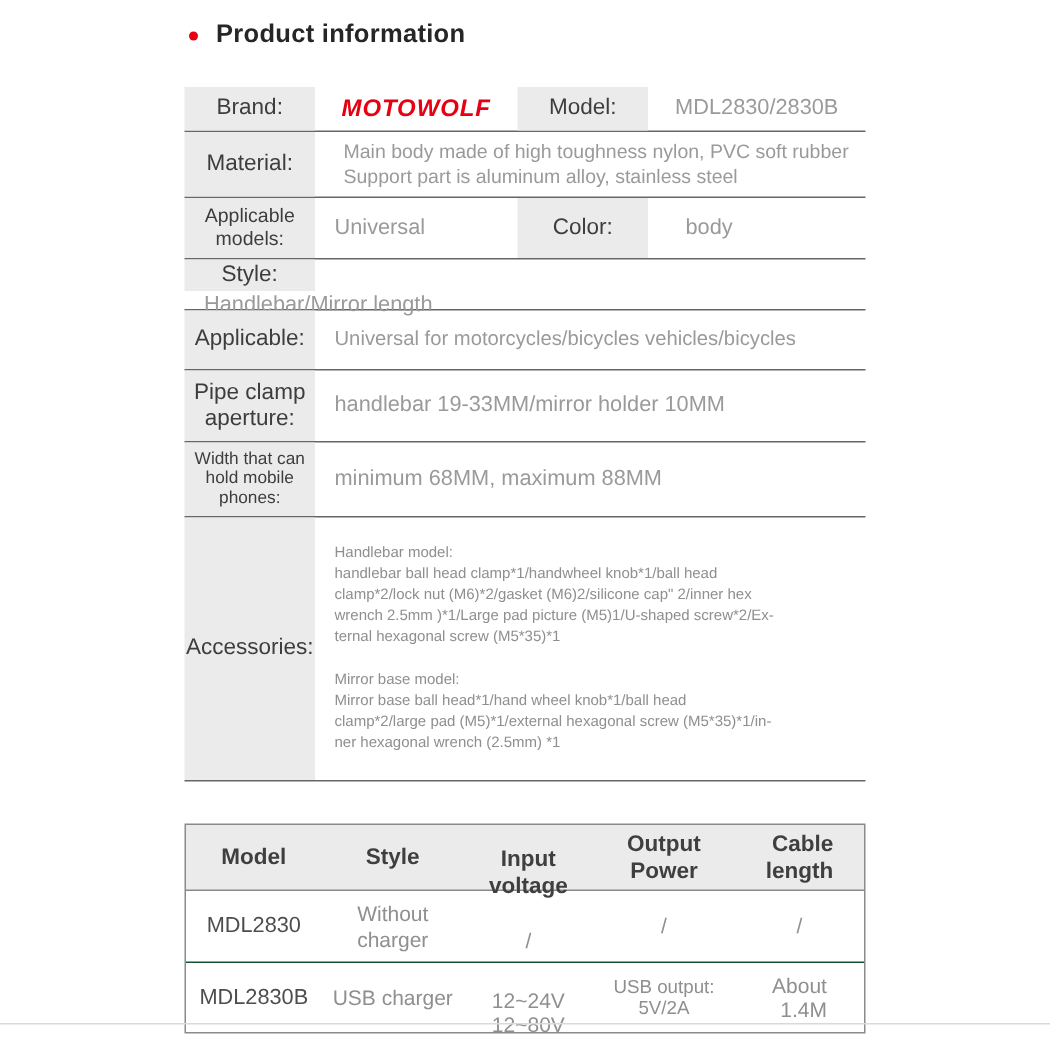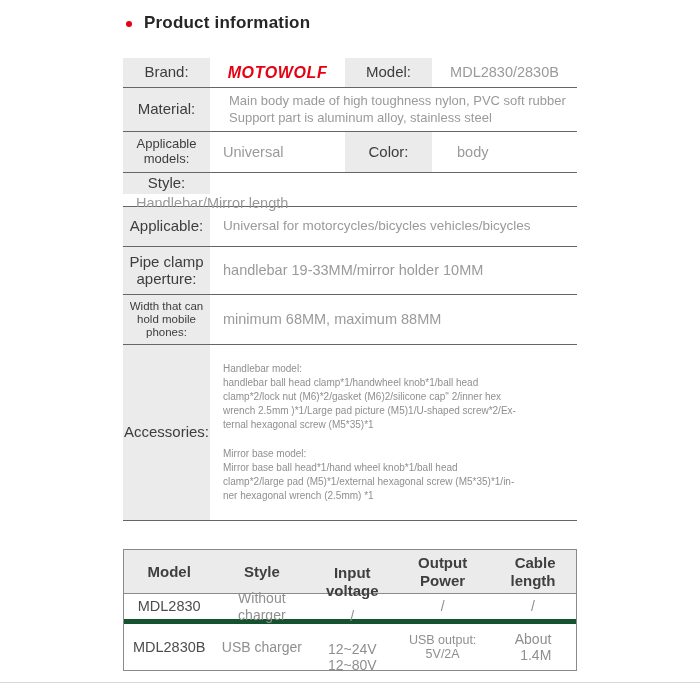--- a/index.html
+++ b/index.html
@@ -44,21 +44,21 @@
   .acc-val{flex-direction:column;align-items:flex-start;justify-content:center;gap:14px;}
   .acc-block{font-size:10px;line-height:1.42;color:#8f8f8f;white-space:pre-line;}
 
   
   .charger{
     position:absolute;left:123px;top:549px;width:454px;border:1px solid #8a8a8a;
     display:flex;flex-direction:column;
   }
   .c-row{display:flex;width:100%;}
   .c-head{height:44px;background:#ebebeb;border-bottom:1px solid #8a8a8a;}
-  .c-r1{height:30px;border-bottom:5px solid #14532d;}
+  .c-r1{height:48px;border-bottom:1px solid #14532d;}
   .c-r2{height:46px;}
   .c-cell{
     display:flex;align-items:center;justify-content:center;text-align:center;
     white-space:pre-line;line-height:1.15;
   }
   .c-head .c-cell{font-weight:bold;color:#3f3f3f;font-size:15px;}
   .cw1{width:20%;} .cw2{width:21%;} .cw3{width:19%;margin-top:20px;} .cw4{width:21%;} .cw5{width:19%;text-align:right;}
   .c-model{color:#4d4d4d;font-size:14.5px;}
   .c-val{color:#8f8f8f;font-size:14px;}
   .c-val.sm{font-size:12.5px;}

